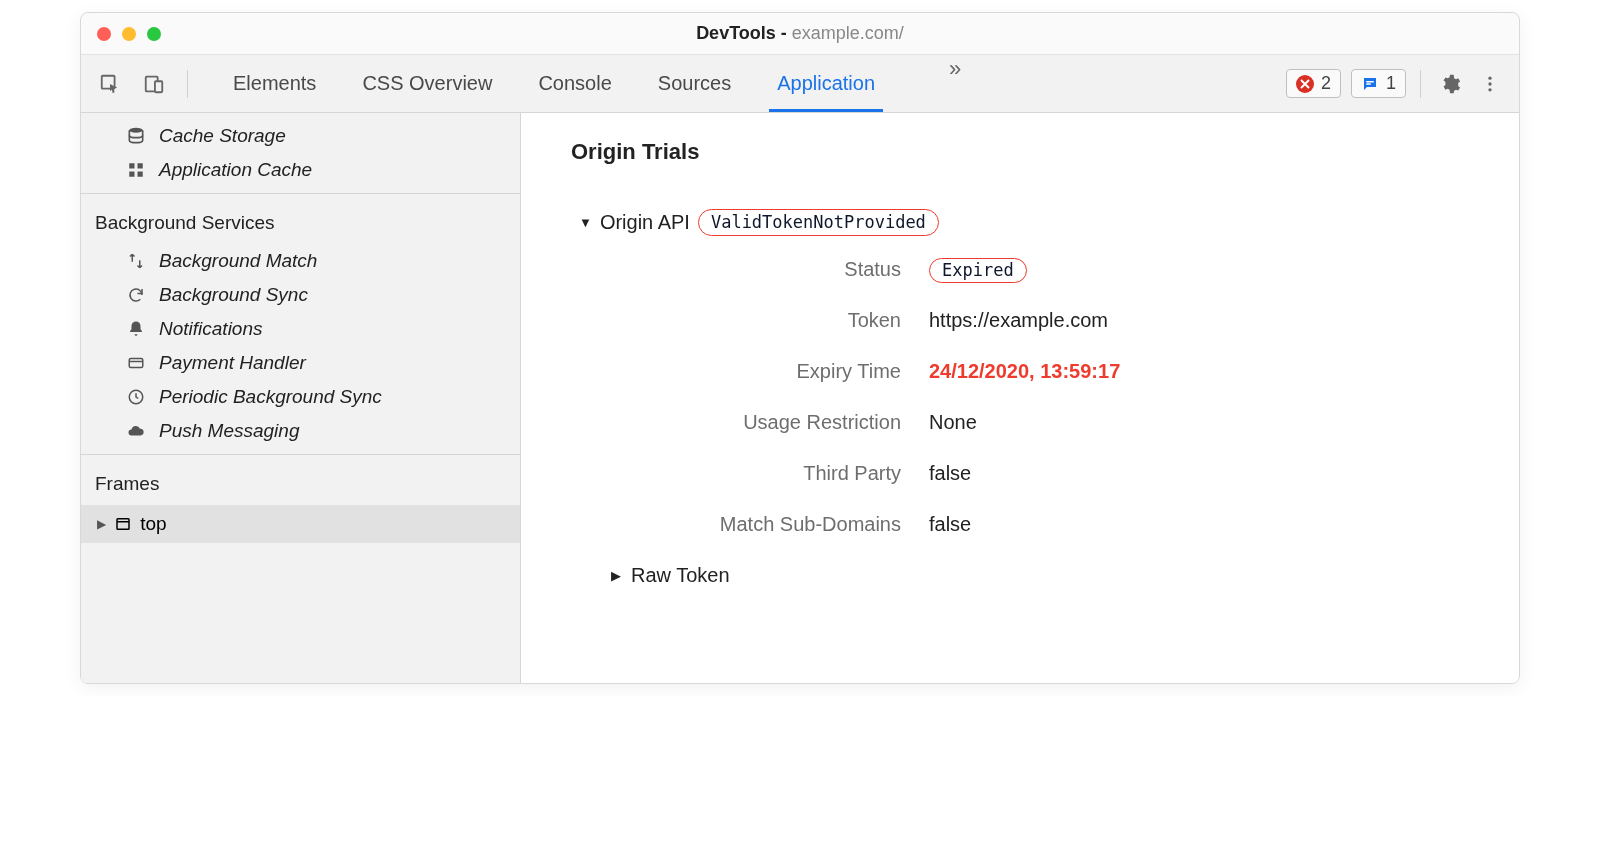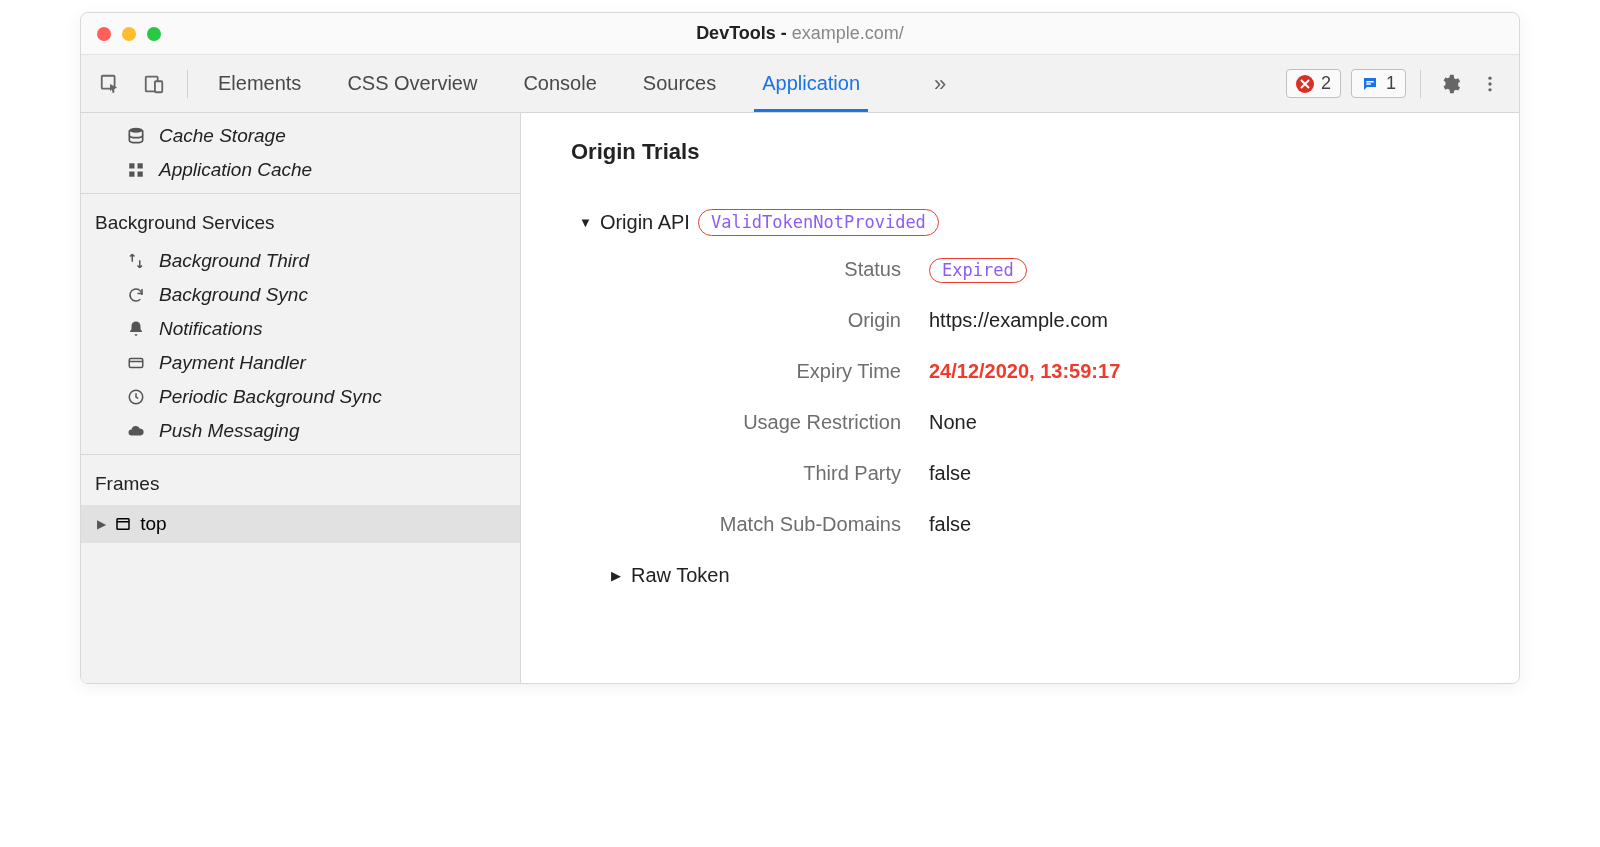--- a/index.html
+++ b/index.html
@@ -59,21 +59,21 @@
     color: #555;
   }
   .tab-icon-btn {
     width: 30px; height: 30px;
     display: flex; align-items: center; justify-content: center;
     color: #666;
   }
   .vdiv {
     width: 1px; height: 28px; background: #d0d0d0; margin: 0 4px;
   }
-  .tabs { display: flex; gap: 42px; align-items: center; margin-left: 10px; }
+  .tabs { display: flex; gap: 42px; margin-left: 25px; }
   .tab {
     padding: 16px 2px;
     cursor: default;
     color: #494949;
   }
   .tab.active {
     color: #1a73e8;
     position: relative;
   }
   .tab.active::after {
@@ -164,21 +164,21 @@
     display: flex;
     align-items: center;
     gap: 8px;
     margin-bottom: 22px;
     margin-left: 8px;
     font-size: 20px;
   }
   .disclosure-tri { font-size: 13px; color: #222; }
   .pill {
     border: 1px solid #ef3b2d;
-    color: #8b5cf6;
+    color: #0f172a;
     border-radius: 16px;
     padding: 1px 12px 2px;
     font-size: 17px;
     font-family: ui-monospace, Menlo, Consolas, monospace;
     line-height: 1.3;
   }
   .kv-grid {
     display: grid;
     grid-template-columns: 310px auto;
     column-gap: 28px;
@@ -307,21 +307,21 @@
 
       <div class="side-group">
         <div class="group-header">Background Services</div>
         <div class="side-item indent2">
           <span class="icon">
             <svg viewBox="0 0 24 24" width="18" height="18" fill="none" stroke="currentColor" stroke-width="2">
                 <path d="M7 3v10M7 3l-3 3M7 3l3 3"></path>
                 <path d="M17 21V11M17 21l-3-3M17 21l3-3"></path>
               </svg>
           </span>
-          <span>Background Third</span>
+          <span>Background Match</span>
         </div>
         <div class="side-item indent2">
           <span class="icon">
             <svg viewBox="0 0 24 24" width="18" height="18" fill="none" stroke="currentColor" stroke-width="2">
                 <path d="M20 12a8 8 0 10-2.3 5.7"></path>
                 <path d="M20 4v6h-6"></path>
               </svg>
           </span>
           <span>Background Sync</span>
         </div>
@@ -384,21 +384,21 @@
         <span>Origin API</span>
         <span class="pill">ValidTokenNotProvided</span>
       </div>
 
       <div class="kv-grid">
         <div class="k">Status</div>
         <div class="v">
           <span class="pill">Expired</span>
         </div>
 
-        <div class="k">Origin</div>
+        <div class="k">Token</div>
         <div class="v">https://example.com</div>
 
         <div class="k">Expiry Time</div>
         <div class="v red">24/12/2020, 13:59:17</div>
 
         <div class="k">Usage Restriction</div>
         <div class="v">None</div>
 
         <div class="k">Third Party</div>
         <div class="v">false</div>

